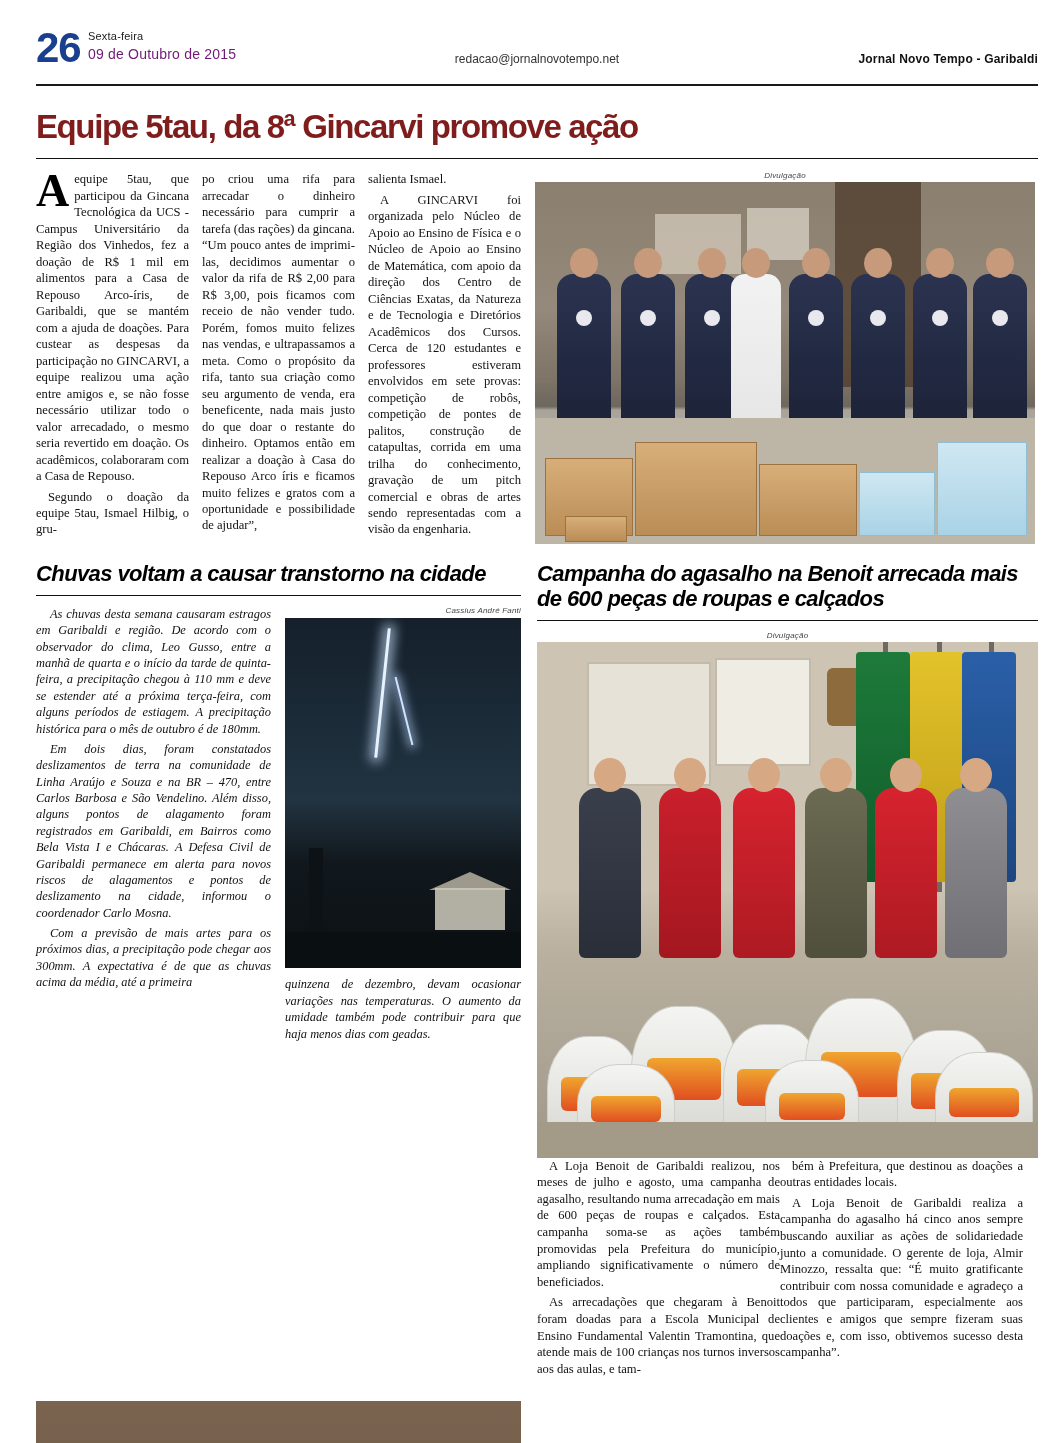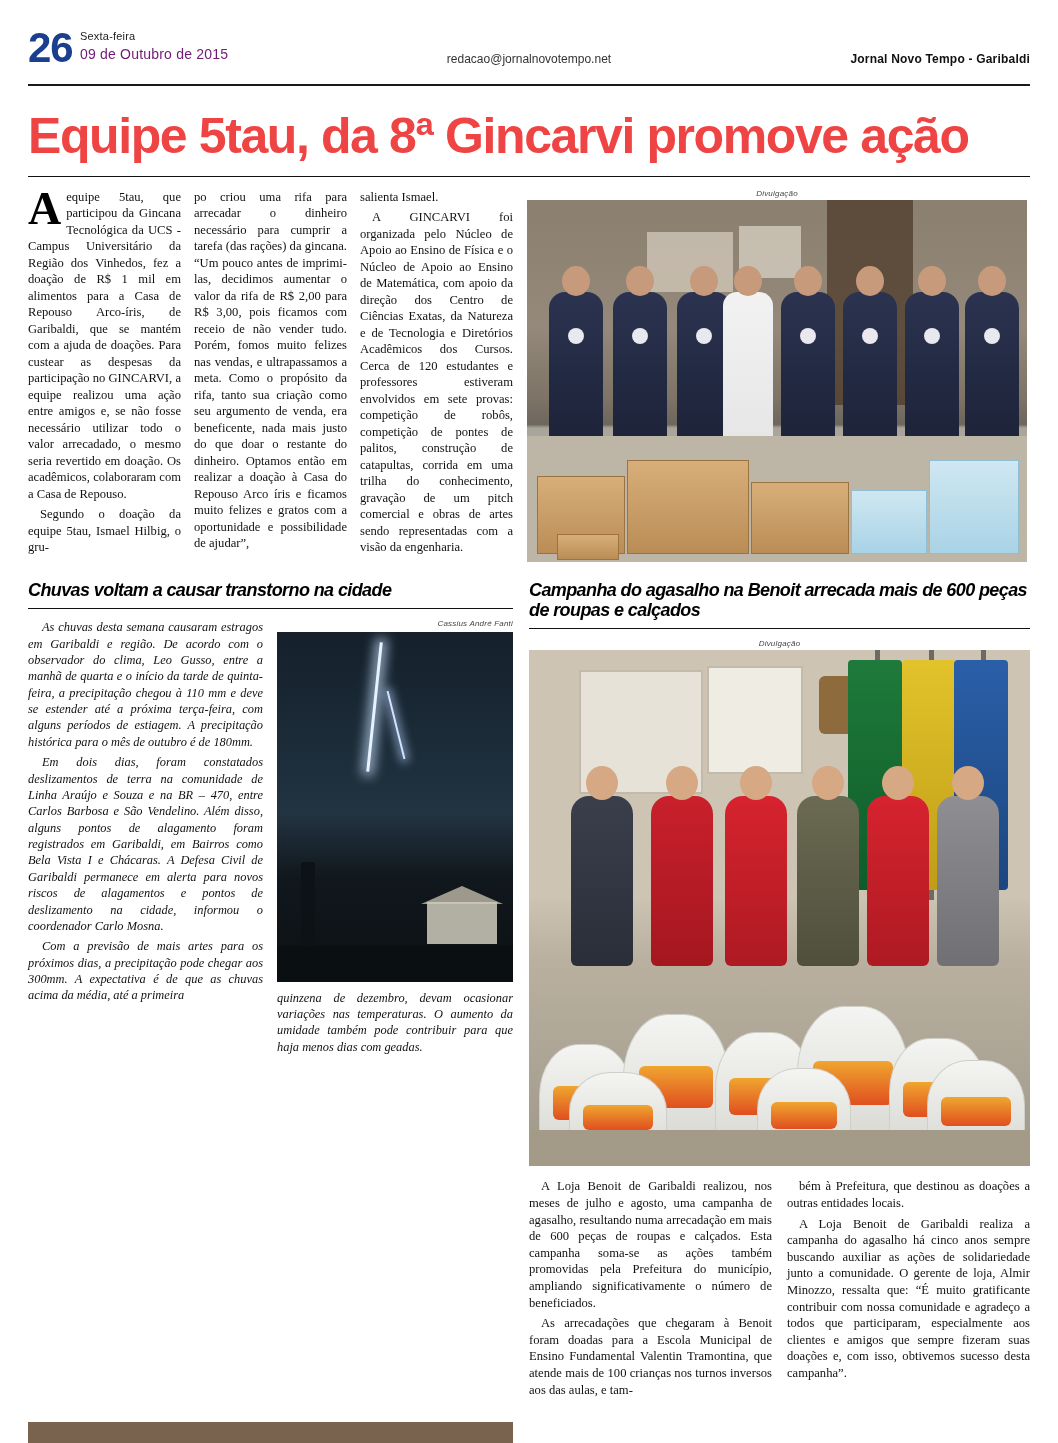--- a/index.html
+++ b/index.html
@@ -1,21 +1,21 @@
 <!DOCTYPE html>
 <html><head>
 <meta charset="utf-8">
 <style>
   html,body{margin:0;padding:0;background:#9a9a9a;}
   body{font-family:"Liberation Serif", serif;}
   .page{
     width:1058px;height:1443px;background:#ffffff;position:relative;
     margin:0 auto;overflow:hidden;
   }
-  .inner{position:absolute;left:28px;top:22px;width:1002px;height:1398px;}
+  .inner{position:absolute;left:36px;top:22px;width:1002px;height:1398px;}
 
   
   .masthead{position:relative;height:62px;border-bottom:2px solid #1a1a1a;}
   .folio{
     position:absolute;left:0;top:2px;font-family:"Liberation Sans",sans-serif;
     font-weight:bold;font-size:42px;color:#1a3f8f;letter-spacing:-1px;
   }
   .dateblock{position:absolute;left:52px;top:8px;font-family:"Liberation Sans",sans-serif;}
   .dateblock .dow{font-size:11px;color:#222;letter-spacing:.2px;}
   .dateblock .dt{font-size:14px;color:#701a75;margin-top:4px;letter-spacing:.2px;}
@@ -24,21 +24,21 @@
     font-family:"Liberation Sans",sans-serif;font-size:12px;color:#333;
   }
   .paperright{
     position:absolute;right:0;top:30px;font-family:"Liberation Sans",sans-serif;
     font-size:12px;color:#111;font-weight:600;letter-spacing:.2px;
   }
 
   
   .headline{
     font-family:"Liberation Sans",sans-serif;font-weight:bold;
-    font-size:50px;line-height:1.04;color:#ef4444;letter-spacing:-1.4px;
+    font-size:33px;line-height:1.04;color:#7f1d1d;letter-spacing:-1.4px;
     margin-top:24px;
   }
   .rule-under-head{height:1px;background:#111;margin-top:14px;}
 
   
   .top-story{display:flex;gap:14px;margin-top:12px;}
   .cols3{display:flex;gap:13px;width:485px;}
   .col{width:153px;font-size:12.6px;line-height:1.31;text-align:justify;color:#111;
        font-family:"Liberation Serif",serif;hyphens:auto;}
   .col p{margin:0 0 4px 0;text-indent:12px;}
@@ -76,21 +76,21 @@
   .ph1 .boxes{position:absolute;left:0;right:0;bottom:0;height:126px;background:#bdb5a6;}
   .ph1 .bx{position:absolute;bottom:8px;background:linear-gradient(180deg,#d7ae79,#bb8d56);border:1px solid #9c7340;}
   .ph1 .water{position:absolute;bottom:8px;background:linear-gradient(180deg,#cfe7f2,#a9d3e6);border:1px solid #8fbdd4;}
 
   
   .mid{display:flex;gap:16px;margin-top:18px;}
   .mid-left{width:485px;}
   .mid-right{width:501px;}
   .sub-headline{
     font-family:"Liberation Sans",sans-serif;font-style:italic;font-weight:bold;
-    font-size:18px;line-height:1.12;color:#000;letter-spacing:-.6px;
+    font-size:22px;line-height:1.12;color:#000;letter-spacing:-.6px;
   }
   .sub-rule{height:1px;background:#111;margin:8px 0 10px;}
   .mid-cols{display:flex;gap:14px;}
   .mid-col{width:236px;font-family:"Liberation Serif",serif;font-style:italic;
     font-size:12.4px;line-height:1.32;text-align:justify;color:#111;}
   .mid-col p{margin:0 0 4px 0;text-indent:14px;}
 
   .storm{height:350px;width:236px;position:relative;overflow:hidden;
     background:linear-gradient(180deg,#15202b 0%,#1b2b38 30%,#223341 52%,#11181d 70%,#0b1013 100%);}
   .storm .bolt{position:absolute;left:96px;top:10px;width:3px;height:130px;background:#e8f2ff;
@@ -118,21 +118,21 @@
   .benoit .pole{position:absolute;top:0;width:5px;height:250px;background:#6d6a63;}
   .benoit .ppl{position:absolute;top:146px;width:62px;height:170px;border-radius:18px 18px 6px 6px;}
   .benoit .head{position:absolute;left:50%;top:-30px;transform:translateX(-50%);width:32px;height:34px;border-radius:50%;background:#d6a883;}
   .benoit .bags{position:absolute;left:0;right:0;bottom:0;height:230px;}
   .benoit .bag{position:absolute;bottom:0;border-radius:42% 42% 16px 16px;
     background:linear-gradient(180deg,#f4f4f2 0%,#e3e3df 55%,#d3d3ce 100%);border:1px solid #cfcfc9;}
   .benoit .bag:after{content:"";position:absolute;left:14%;top:34%;width:72%;height:28%;border-radius:6px;
     background:linear-gradient(180deg,#f0a01f,#e0420f);opacity:.92;}
   .benoit .floor{position:absolute;left:0;right:0;bottom:0;height:36px;background:#a49a88;}
 
-  .benoit-cols{display:flex;gap:15px;margin-top:12px;}
+  .benoit-cols{display:flex;}
   .bcol{width:243px;font-family:"Liberation Serif",serif;font-size:12.6px;
     line-height:1.32;text-align:justify;color:#111;}
   .bcol p{margin:0 0 4px 0;text-indent:12px;}
 
   
   .ad{margin-top:16px;width:485px;height:360px;position:relative;overflow:hidden;
       background:linear-gradient(180deg,#6d5442 0%,#7b6450 35%,#5e4staff 100%);}
   .ad .bg{position:absolute;inset:0;background:
       linear-gradient(180deg,#7a6450 0%,#6e5946 42%,#5b4738 70%,#4b392c 100%);}
 

